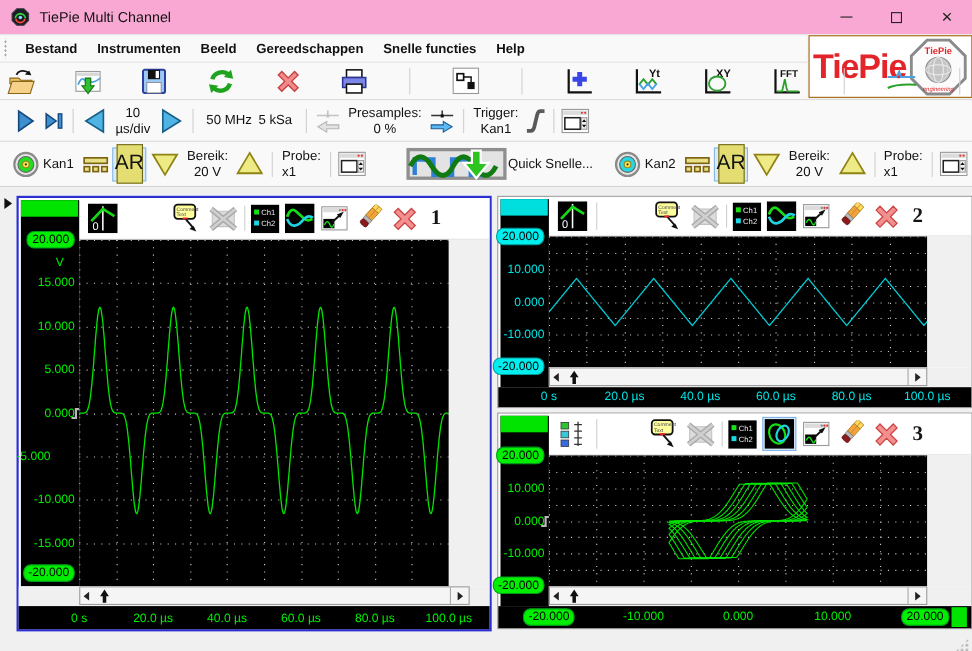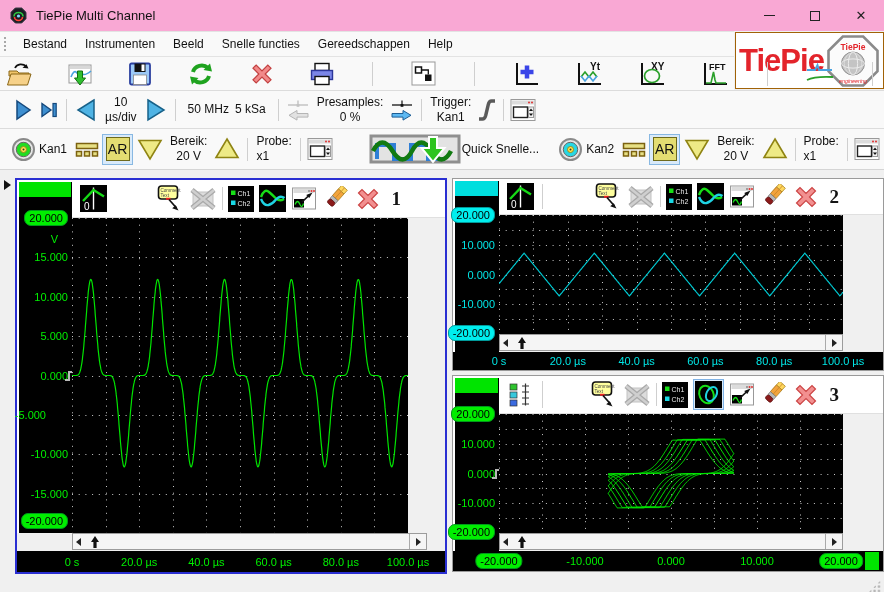--- a/index.html
+++ b/index.html
@@ -37,22 +37,22 @@
 
   
   .logopanel { position:absolute; left:735px; top:32px; width:149px; height:57px; background:#ffffff;
     border:1px solid #a16207; display:flex; align-items:center; justify-content:center; gap:2px; }
   .logopanel .wordmark { color:#e3242b; font-size:31px; font-weight:bold; letter-spacing:-1px;
     font-family:"Liberation Sans", sans-serif; }
 
   
   .arwrap { width:31px; height:31px; background:#d9eafa; border:1px solid #88b8e2; display:flex;
     align-items:center; justify-content:center; margin:0 1px; }
-  .arbox { width:24px; height:24px; background:#e4dd72; border:1px solid #6e6a1d; color:#111;
-    font-size:14px; display:flex; align-items:center; justify-content:center; }
+  .arbox { width:24px; height:36px; background:#e4dd72; border:1px solid #6e6a1d; color:#111;
+    font-size:19px; display:flex; align-items:center; justify-content:center; }
 
   
   .workspace { position:absolute; left:0; top:170px; width:884px; height:422px; background:#f0f0f0; }
   .side-strip { position:absolute; left:0; top:0; width:14px; height:404px; background:#f0f0f0; }
   .side-strip .arr { position:absolute; left:4px; top:10px; width:0; height:0;
     border-left:7px solid #111; border-top:5px solid transparent; border-bottom:5px solid transparent; }
   .resize-grip { position:absolute; right:3px; bottom:-1px; width:13px; height:13px;
     background-image:radial-gradient(circle, #b5b5b5 38%, transparent 42%);
     background-size:4.4px 4.4px; clip-path:polygon(100% 0, 100% 100%, 0 100%); }
 
@@ -111,26 +111,26 @@
         <i class="glyph-max"></i>
       </span>
     <span class="winbtn close">
         <span class="glyph-close">✕</span>
       </span>
   </div>
 
   <div class="menubar">
     <span class="grip"></span>
       <span style="width:4px"></span>
-    <span id="menu-items" style="display: flex;">
+    <span id="menu-items" style="display: flex; font-weight: bold;">
         <span class="menu-item">Bestand</span>
         <span class="menu-item">Instrumenten</span>
         <span class="menu-item">Beeld</span>
+        <span class="menu-item">Gereedschappen</span>
         <span class="menu-item">Snelle functies</span>
-        <span class="menu-item">Gereedschappen</span>
         <span class="menu-item">Help</span>
       </span>
   </div>
 
   <div class="logopanel">
     <span class="wordmark">TiePie</span>
     <span id="emblem-mount">
         <svg width="54" height="54" viewBox="0 0 54 54">
   <polygon points="16.8,2.5 37.2,2.5 51.5,16.8 51.5,37.2 37.2,51.5 16.8,51.5 2.5,37.2 2.5,16.8" fill="#fbfbfb" stroke="#8a8a8a" stroke-width="2.6"></polygon>
   <text x="27" y="15.5" text-anchor="middle" font-size="8.5" font-weight="bold" fill="#e3242b">TiePie</text>

